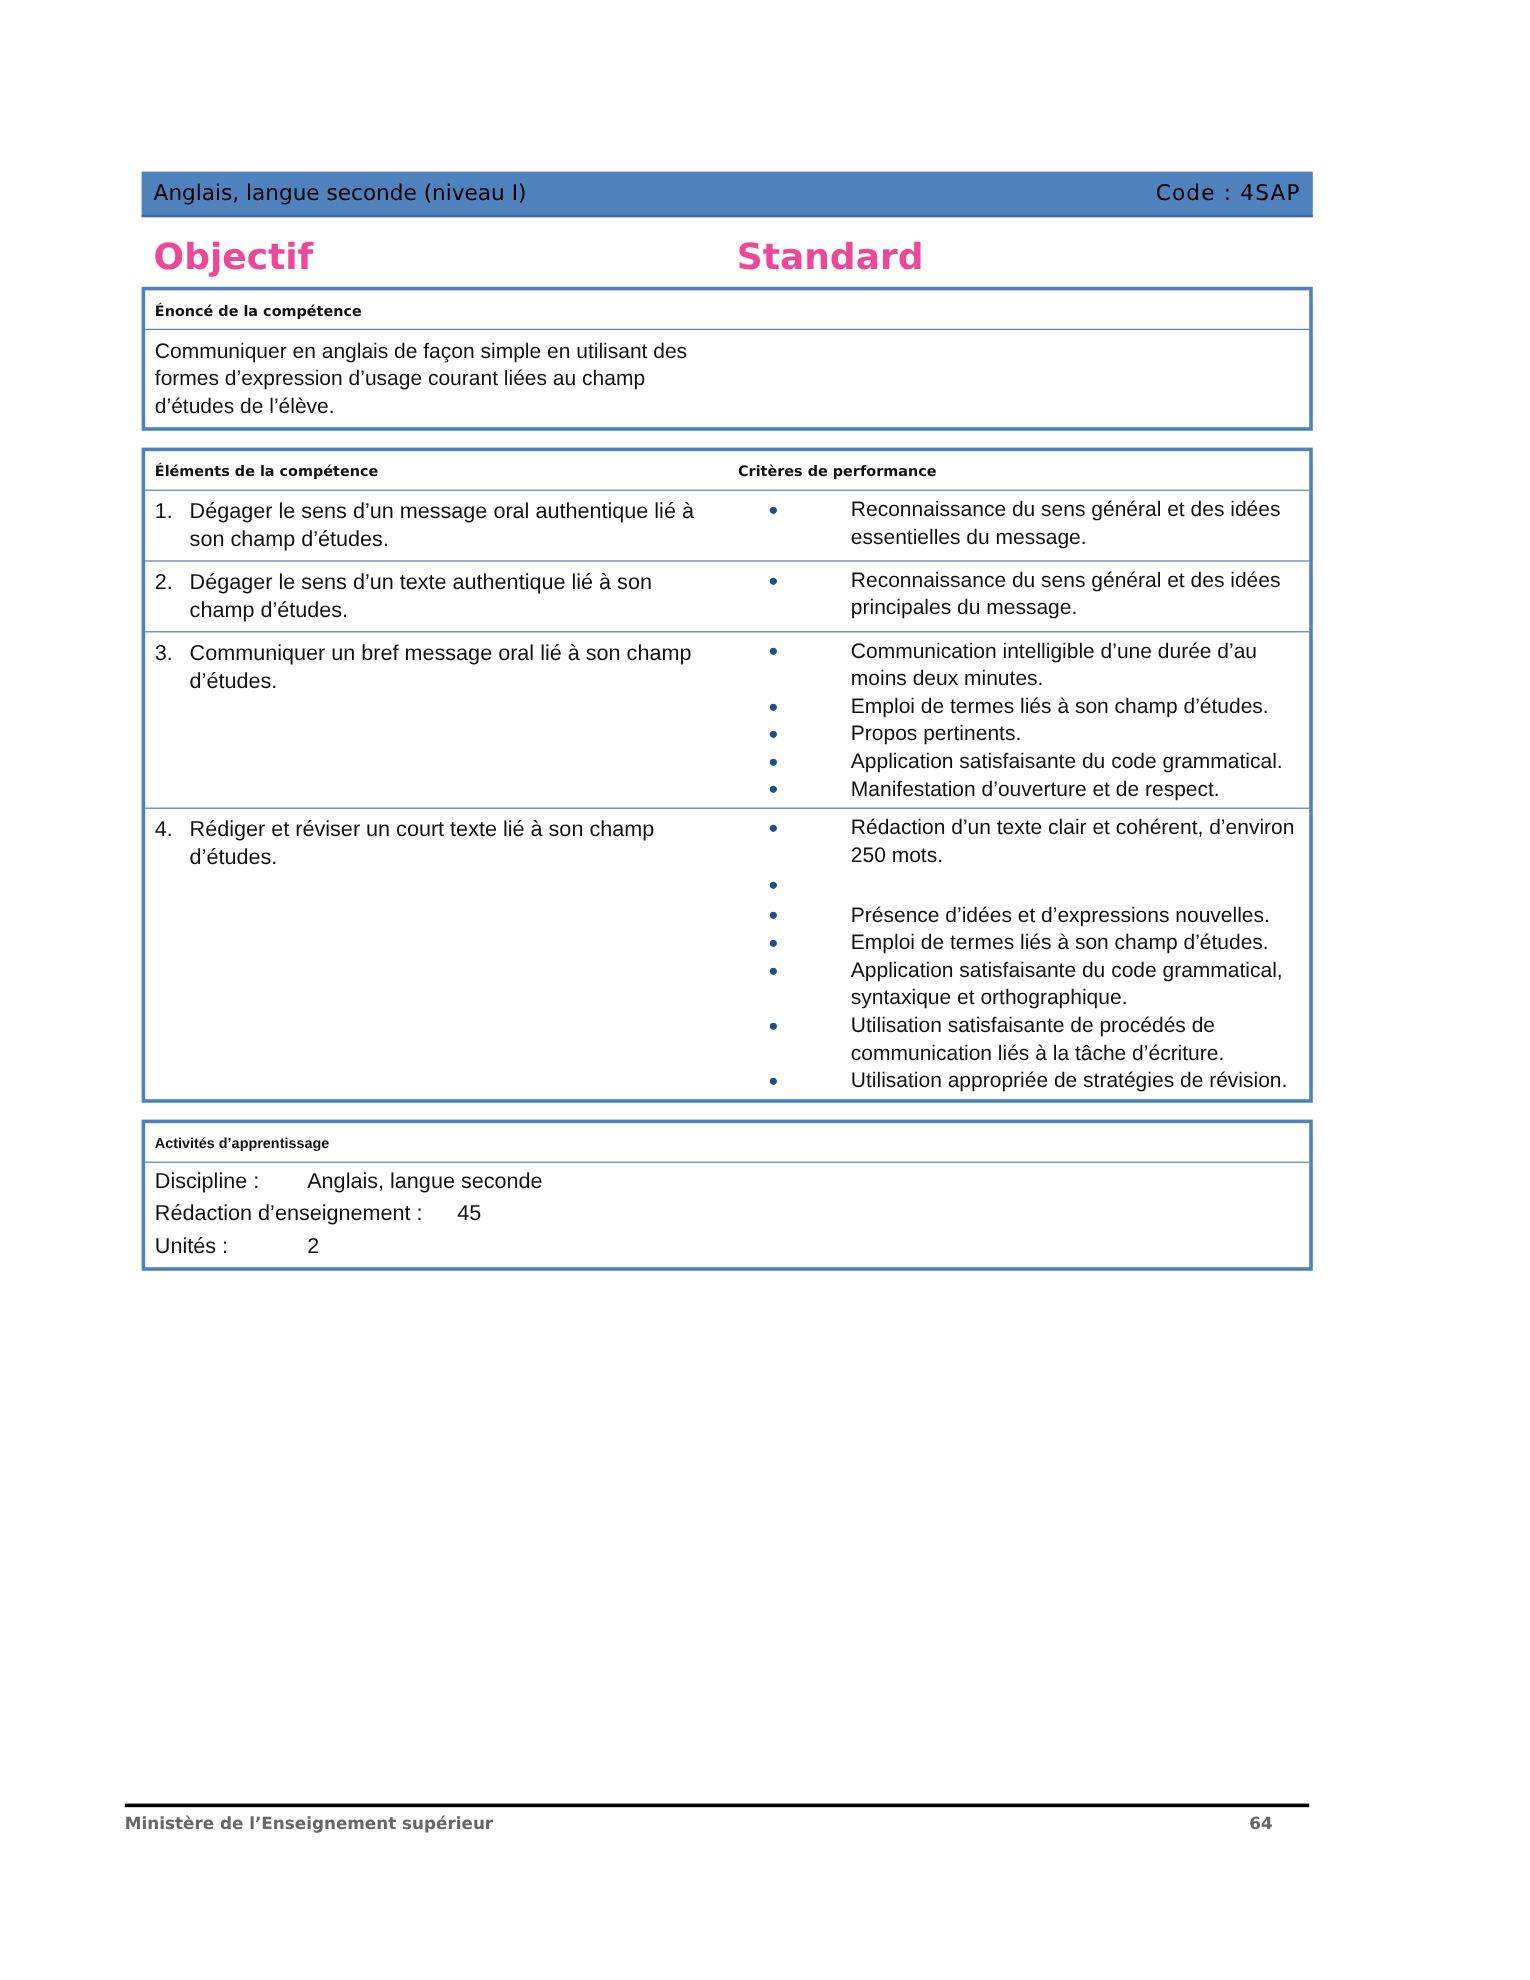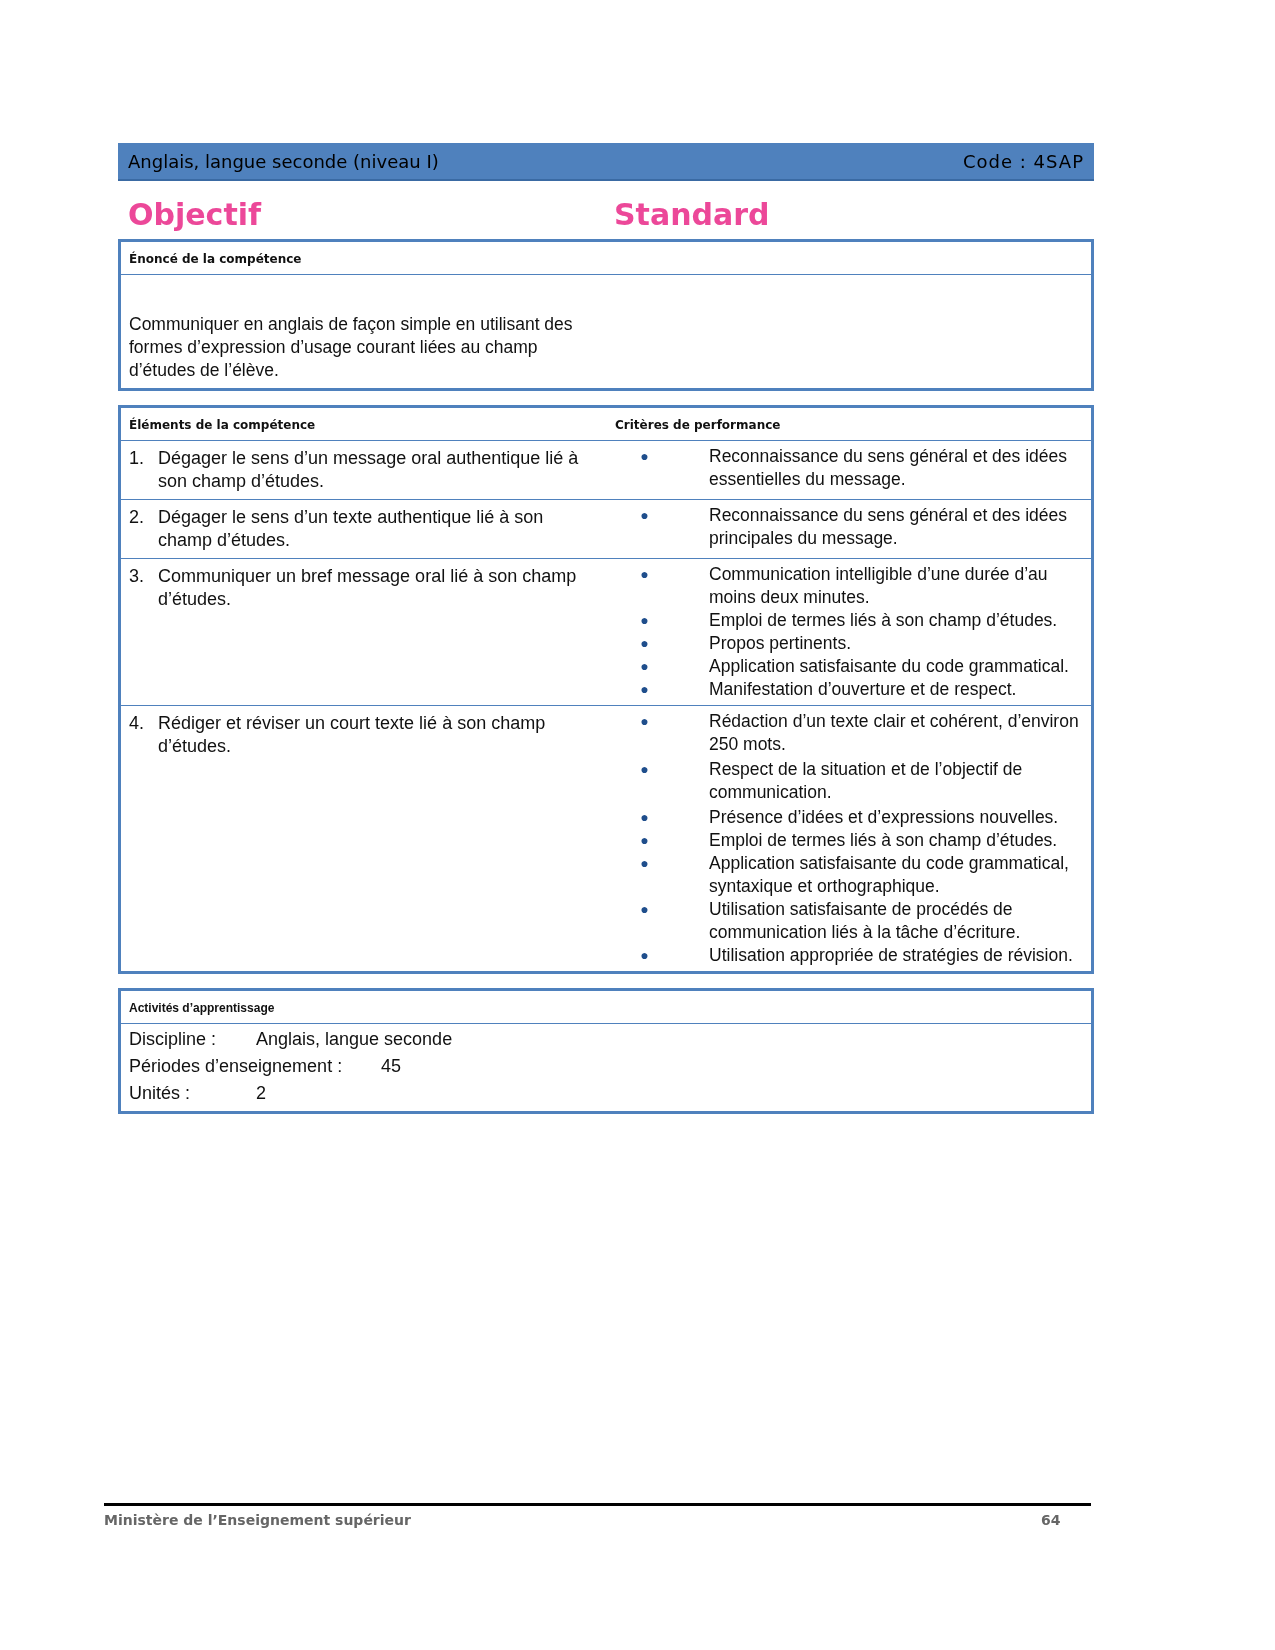--- a/index.html
+++ b/index.html
@@ -7,21 +7,21 @@
   .page { position:absolute; left:118px; top:143px; width:976px; }
   .band { background:#4f81bd; color:#000000; height:38px; display:flex; justify-content:space-between; align-items:center; padding:0 10px; font-size:18px; box-sizing:border-box; border-bottom:2px solid #3a6aa3; }
   .band .code { letter-spacing:1px; }
   .objrow { height:58px; position:relative; }
   .objrow span { position:absolute; top:16px; font-weight:bold; font-size:30px; color:#ec4899; }
   .obj-left { left:10px; }
   .obj-right { left:496px; }
   .box { border:3px solid #4f81bd; margin-bottom:14px; }
   .box .hd { font-weight:bold; font-size:12px; padding:10px 8px 8px 8px; border-bottom:1px solid #4f81bd; display:flex; }
   .box .hd .c1 { width:486px; }
-  .enonce { padding:6px 8px 6px 8px; font-size:17.5px; line-height:23px; width:470px; font-family:"Liberation Sans", sans-serif;margin-top:32px; }
+  .enonce { padding:6px 8px 6px 8px; font-size:17.5px; line-height:23px; width:470px; font-family:"Liberation Sans", sans-serif; }
   .row { display:flex; border-bottom:1px solid #4f81bd; }
   .row:last-child { border-bottom:none; }
   .row .el { width:486px; padding:6px 8px 6px 8px; font-size:18px; line-height:23px; box-sizing:border-box; display:flex; font-family:"Liberation Sans", sans-serif; }
   .row .el .num { width:29px; flex:none; }
   .row .cr { flex:1; padding:4px 8px 4px 0; }
   .crit { display:flex; font-size:17.5px; line-height:23px; font-family:"Liberation Sans", sans-serif; }
   .crit .bul { width:71px; flex:none; text-align:center; color:#1f4e8c; font-size:14px; padding-left:2px; }
   .crit .bul::before { content:"\25CF"; }
   .crit .tx { flex:1;margin-left:29px; }
   .gap { height:2px; }
@@ -120,21 +120,20 @@
         <span>Rédiger et réviser un court texte lié à son champ d’études.</span>
       </div>
       <div class="cr">
         <div class="crit">
             <span class="bul"></span>
             <span class="tx">Rédaction d’un texte clair et cohérent, d’environ 250 mots.</span>
           </div>
         <div class="gap"></div>
         <div class="crit">
             <span class="bul"></span>
-            <span class="tx">Respect de la situation et de l’objectif de communication.</span>
           </div>
         <div class="gap"></div>
         <div class="crit">
             <span class="bul"></span>
             <span class="tx">Présence d’idées et d’expressions nouvelles.</span>
           </div>
         <div class="crit">
             <span class="bul"></span>
             <span class="tx">Emploi de termes liés à son champ d’études.</span>
           </div>
@@ -157,21 +156,21 @@
   <div class="box act">
     <div class="hd">
       <span>Activités d’apprentissage</span>
     </div>
     <div class="body">
       <div class="line">
         <span style="width:127px">Discipline :</span>
         <span>Anglais, langue seconde</span>
       </div>
       <div class="line">
-        <span style="width:252px">Périodes d’enseignement :</span>
+        <span style="width:252px">Rédaction d’enseignement :</span>
         <span>45</span>
       </div>
       <div class="line">
         <span style="width:127px">Unités :</span>
         <span>2</span>
       </div>
     </div>
   </div>
 </div>
 

